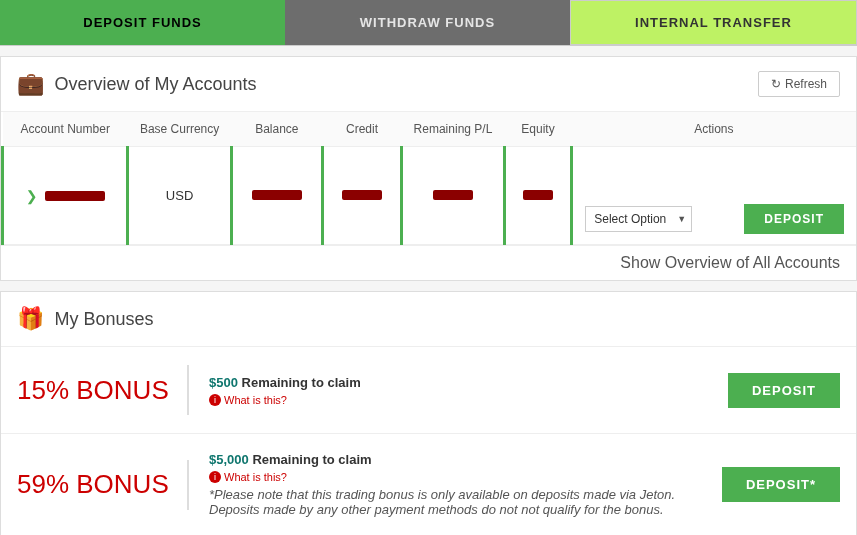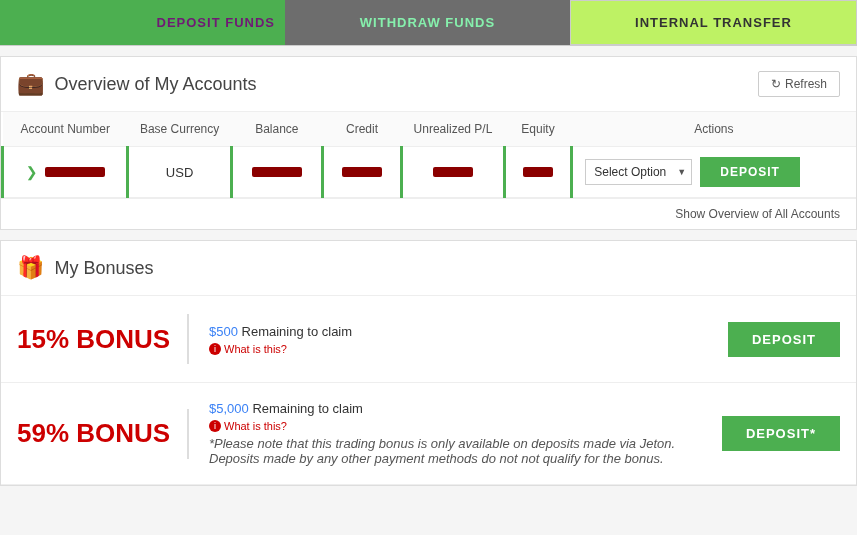--- a/index.html
+++ b/index.html
@@ -1,22 +1,22 @@
 <!DOCTYPE html>
 <html><head>
   <meta charset="utf-8">
   <style>
     * { box-sizing: border-box; margin: 0; padding: 0; }
     body { font-family: Arial, sans-serif; background: #f5f5f5; font-size: 13px; color: #333; width: 857px; }
 
     
     .top-nav { display: flex; border-bottom: 1px solid #ccc; background: #fff; }
     .nav-btn { flex: 1; padding: 14px 10px; text-align: center; font-weight: bold; font-size: 13px; letter-spacing: 1px; cursor: pointer; border: none; text-transform: uppercase; }
-    .nav-btn-green { background: #4caf50; color: #701a75; text-align: right; }
-    .nav-btn-gray { background: #6d6d6d; color: #86efac; }
+    .nav-btn-green { background: #4caf50; color: #000000; }
+    .nav-btn-gray { background: #6d6d6d; color: #e5e5e5; }
     .nav-btn-outline { background: #bef264; color: #333; border: 1px solid #ccc; }
 
     
     .section { background: #fff; margin: 10px 0; padding: 0; border: 1px solid #ddd; }
     .section-header { display: flex; align-items: center; padding: 14px 16px; border-bottom: 1px solid #eee; justify-content: space-between; }
     .section-title { display: flex; align-items: center; gap: 10px; font-size: 18px; color: #444; font-weight: normal; }
 
     
     .briefcase-icon { color: #e0a060; font-size: 22px; }
     
@@ -39,32 +39,32 @@
     .redacted-bar-xxs { width: 30px; }
 
     .select-option { border: 1px solid #ccc; padding: 5px 8px; font-size: 12px; color: #333; cursor: pointer; appearance: none; -webkit-appearance: none; background: #fff; padding-right: 24px; position: relative; }
     .select-wrapper { position: relative; display: inline-block; }
     .select-wrapper::after { content: '▼'; position: absolute; right: 6px; top: 50%; transform: translateY(-50%); font-size: 9px; color: #555; pointer-events: none; }
 
     .deposit-btn { background: #4caf50; color: #fff; border: none; padding: 8px 20px; font-weight: bold; font-size: 12px; letter-spacing: 1px; cursor: pointer; text-transform: uppercase; }
 
     .chevron-down { color: #4caf50; font-size: 14px; }
 
-    .show-all-link { text-align: right; padding: 8px 16px; font-size: 12px; color: #555; border-top: 1px solid #eee; }
+    .show-all-link { text-align: right; padding: 8px 16px; font-size: 16px; color: #555; border-top: 1px solid #eee; }
 
     
     .bonuses-section { background: #fff; margin: 10px 0; border: 1px solid #ddd; padding: 0; }
     .bonuses-header { display: flex; align-items: center; gap: 10px; padding: 14px 16px; font-size: 18px; color: #444; border-bottom: 1px solid #eee; }
 
     .bonus-row { display: flex; align-items: center; padding: 18px 16px; border-bottom: 1px solid #eee; gap: 0; }
-    .bonus-label { font-size: 26px; font-weight: bold; color: #cc0000; width: 170px; flex-shrink: 0; }
+    .bonus-label { font-size: 26px; font-weight: normal; color: #cc0000; width: 170px; flex-shrink: 0; }
     .bonus-divider { width: 2px; background: #ddd; height: 50px; margin-right: 20px; flex-shrink: 0; }
     .bonus-info { flex: 1; }
-    .bonus-amount { color: #3b82f6; font-weight: normal; }
-    .bonus-text { color: #333; font-weight: normal; }
+    .bonus-amount { color: #0f766e; font-weight: bold; }
+    .bonus-text { color: #333; font-weight: bold; }
     .bonus-what { color: #cc0000; font-size: 11px; display: flex; align-items: center; gap: 3px; margin-top: 4px; }
     .bonus-note { color: #555; font-size: 13px; margin-top: 4px; font-style: italic; }
     .bonus-deposit-btn { background: #4caf50; color: #fff; border: none; padding: 10px 24px; font-weight: bold; font-size: 13px; letter-spacing: 1px; cursor: pointer; text-transform: uppercase; flex-shrink: 0; }
     .info-circle { display: inline-block; width: 12px; height: 12px; border-radius: 50%; background: #cc0000; color: #fff; font-size: 9px; text-align: center; line-height: 12px; font-style: normal; }
   </style>
 </head>
 <body>
 
 <div class="top-nav">
   <button class="nav-btn nav-btn-green">DEPOSIT FUNDS</button>
@@ -84,21 +84,21 @@
     </button>
   </div>
 
   <table class="accounts-table">
     <thead>
       <tr>
         <th>Account Number</th>
         <th>Base Currency</th>
         <th>Balance</th>
         <th>Credit</th>
-        <th>Unrealized P/L</th>
+        <th>Remaining P/L</th>
         <th>Equity</th>
         <th>Actions</th>
       </tr>
     </thead>
     <tbody>
       <tr class="data-row">
         <td>
           <span class="chevron-down">❯</span>
           &nbsp;<span class="redacted-bar redacted-bar-sm"></span>
         </td>
@@ -109,21 +109,21 @@
         <td>
           <span class="redacted-bar redacted-bar-xs"></span>
         </td>
         <td>
           <span class="redacted-bar redacted-bar-xs"></span>
         </td>
         <td>
           <span class="redacted-bar redacted-bar-xxs"></span>
         </td>
         <td>
-          <div style="display:flex;align-items:center;gap:8px;justify-content:flex-start;">
+          <div style="display:flex;align-items:center;gap:8px;justify-content:space-between;margin-top:47px;">
             <div class="select-wrapper">
               <select class="select-option">
                 <option>Select Option</option>
               </select>
             </div>
             <button class="deposit-btn">DEPOSIT</button>
           </div>
         </td>
       </tr>
     </tbody>

